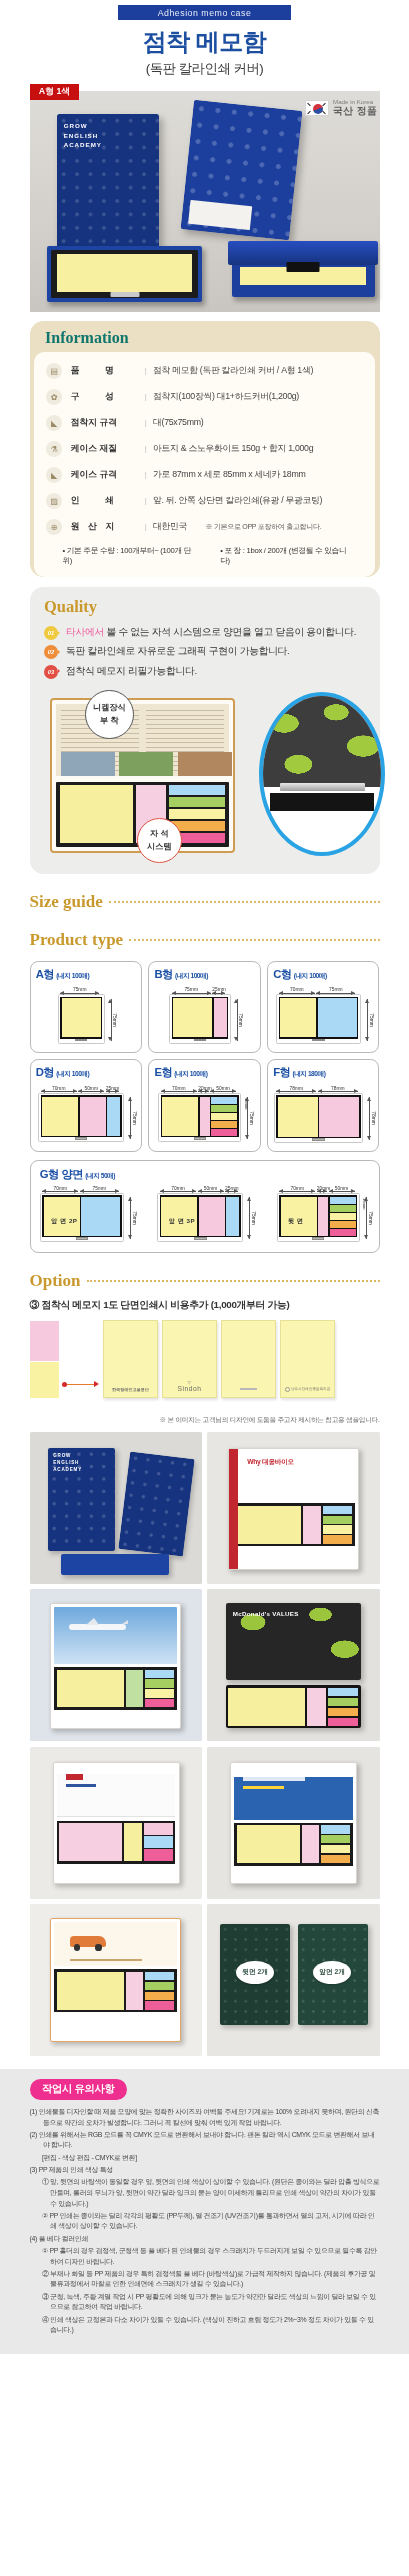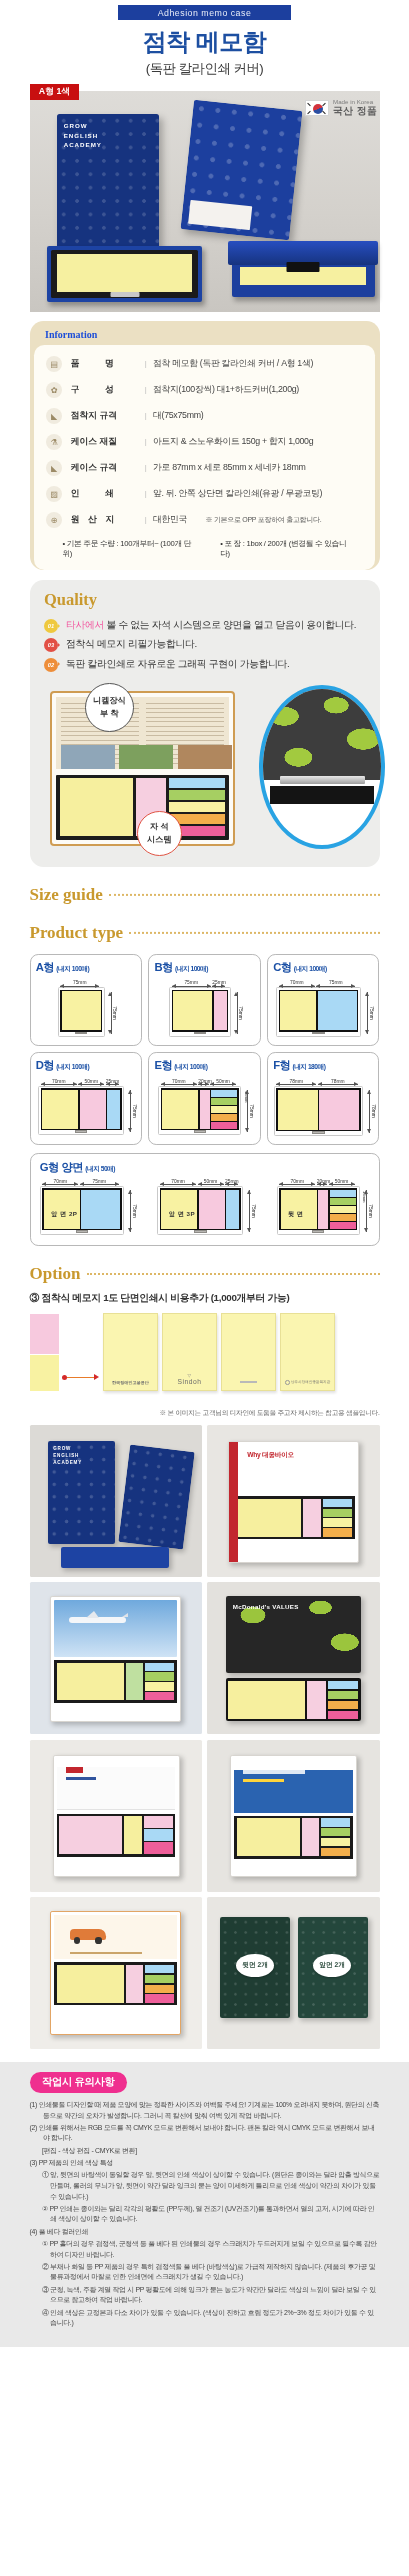--- a/index.html
+++ b/index.html
@@ -40,21 +40,21 @@
   .case-c .pad { position:absolute; inset:4.1px 6.2px 6.2px 6.2px; background:#f6f0a0; }
   .case-c .clip { position:absolute; left:50%; bottom:1px; transform:translateX(-50%); width:29px; height:5.2px; background:#c9c9c9; border-radius:1px; }
   .case-d { position:absolute; left:202px; top:150px; width:143px; height:56px; background:#1c3f9e; border-radius:2.1px;
     box-shadow:2.1px 3.1px 5.2px rgba(0,0,0,.3); }
   .case-d .flap { position:absolute; left:-3.1px; right:-3.1px; top:0; height:24px; background:linear-gradient(180deg,#274ec0,#16337f); border-radius:2.1px; }
   .case-d .pad { position:absolute; left:8.2px; right:8.2px; top:26px; height:17.5px; background:#f6f0a0; }
   .case-d .clip { position:absolute; left:50%; top:20.6px; transform:translateX(-50%); width:33px; height:10.3px; background:#111; border-radius:1px; }
 
   
   .info-box { margin-top:9.3px; background:#ebe0c3; border-radius:13.4px; overflow:hidden; }
-  .info-head { font-family:"Liberation Serif",serif; font-weight:bold; font-size:10px; color:#1d4ed8;
+  .info-head { font-family:"Liberation Serif",serif; font-weight:bold; font-size:16px; color:#0f766e;
     padding:7.2px 0 5.2px 15.5px; }
   .info-inner { background:#fefcf5; border-radius:10.3px; margin:0 4.1px; padding:6.2px 12.4px 3.1px; }
   .info-row { display:flex; align-items:center; height:26px; }
   .info-icon { width:16.5px; height:16.5px; border-radius:50%; background:#f0ebdf; color:#9b8a66;
     display:flex; align-items:center; justify-content:center; font-size:8.2px; margin-right:8.2px; flex:none; }
   .info-label { width:68px; font-weight:bold; font-size:8.8px; color:#333; flex:none; }
   .info-label.w2 { word-spacing:23px; } .info-label.w3 { word-spacing:6.2px; }
   .info-sep { color:#bbb; margin:0 6.2px; font-size:7.7px; }
   .info-value { font-size:8.8px; color:#444; letter-spacing:-0.3px; }
   .info-note { margin-left:18.5px; font-size:7px; color:#555; letter-spacing:-0.3px; }
@@ -316,26 +316,26 @@
   </div>
 
   <div class="quality-box">
     <div class="q-title">Quality</div>
     <div class="q-list">
       <div class="q-item">
         <span class="q-badge qb1">01</span>
         <span class="q-text"><span class="q-hl">타사에서</span><span> 볼 수 없는 자석 시스템으로 양면을 열고 닫음이 용이합니다.</span></span>
       </div>
       <div class="q-item">
+        <span class="q-badge qb2">02</span>
+        <span class="q-text">독판 칼라인쇄로 자유로운 그래픽 구현이 가능합니다.</span>
+      </div>
+      <div class="q-item">
         <span class="q-badge qb3">03</span>
         <span class="q-text">점착식 메모지 리필가능합니다.</span>
-      </div>
-      <div class="q-item">
-        <span class="q-badge qb2">02</span>
-        <span class="q-text">독판 칼라인쇄로 자유로운 그래픽 구현이 가능합니다.</span>
       </div>
     </div>
     <div class="q-photos">
       <div class="qp1">
         <div class="qp1-case">
           <div class="qp-paper">
               <div class="qp-col"></div>
               <div class="qp-col"></div>
             </div>
           <div class="qp-thumbs">

